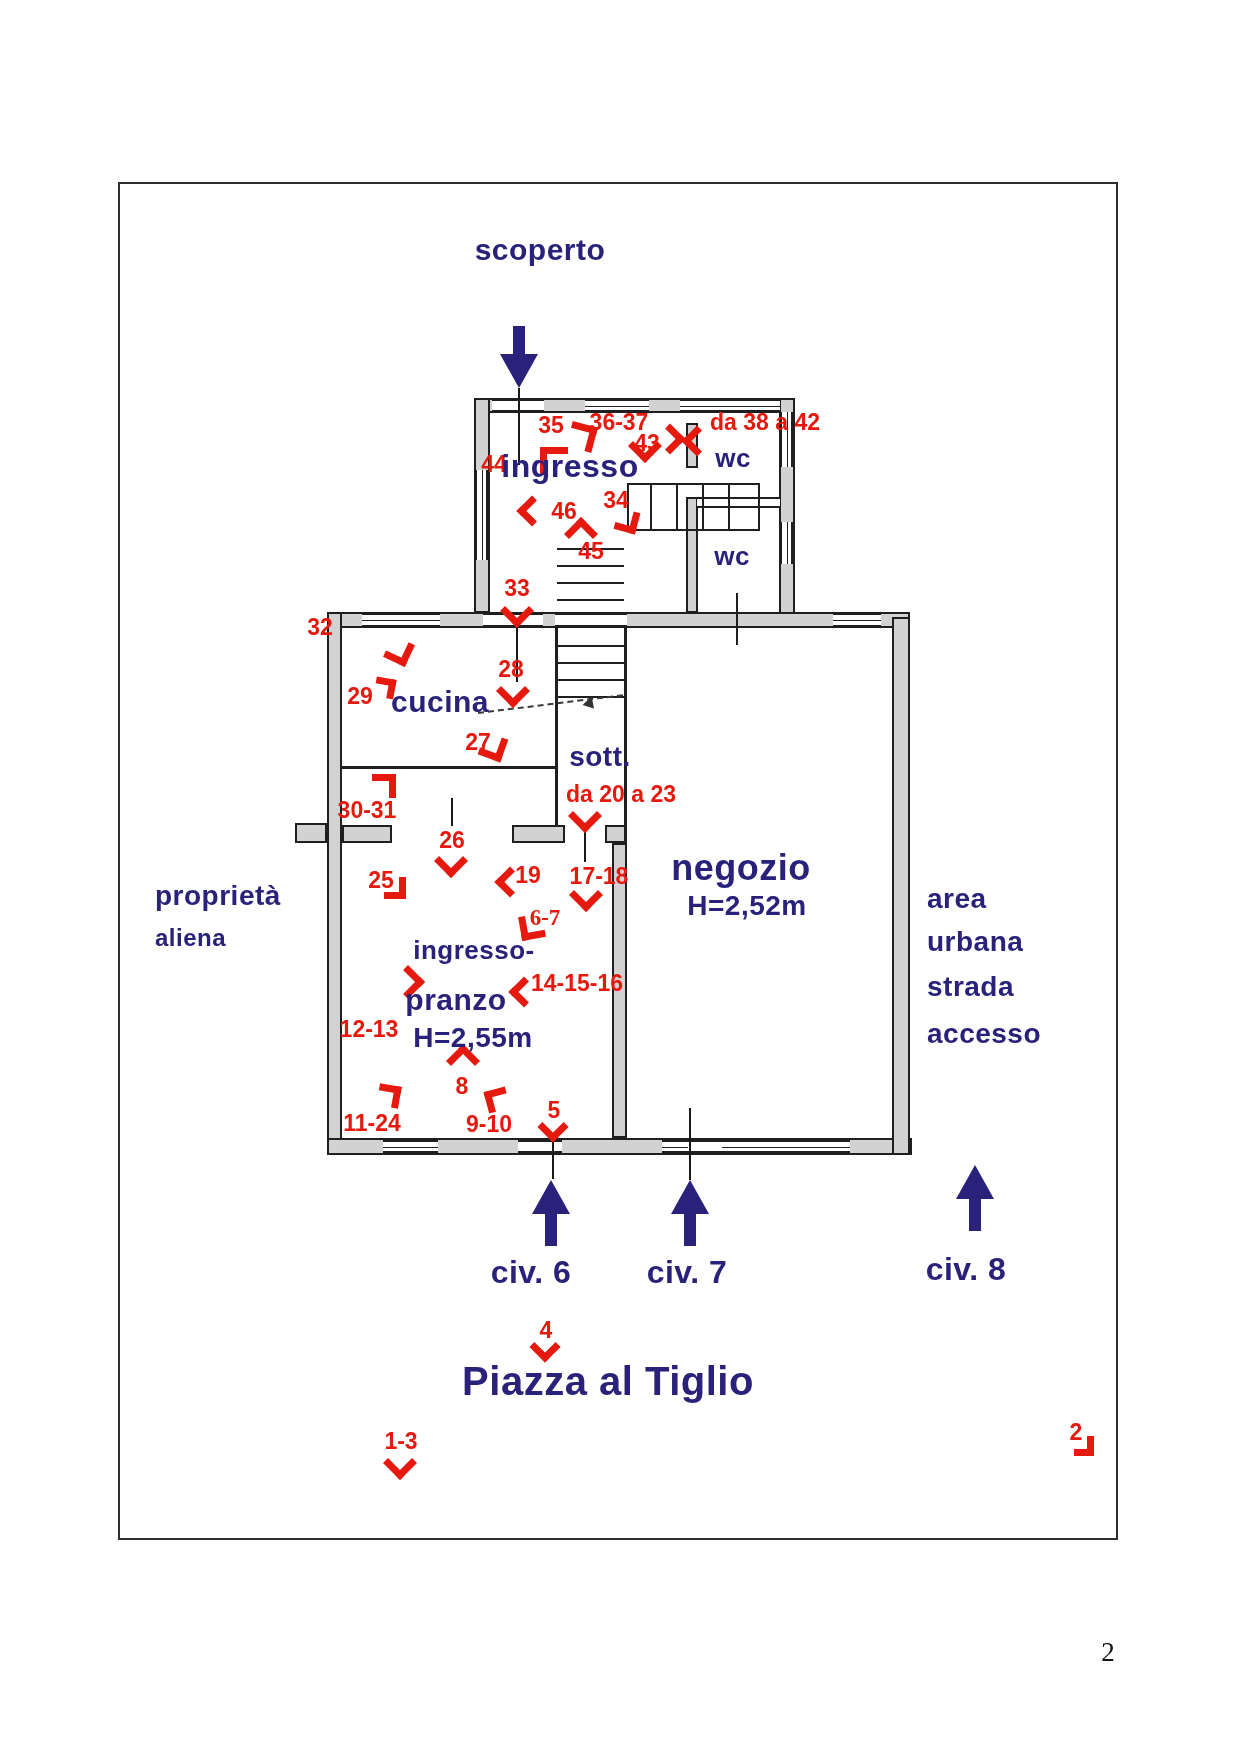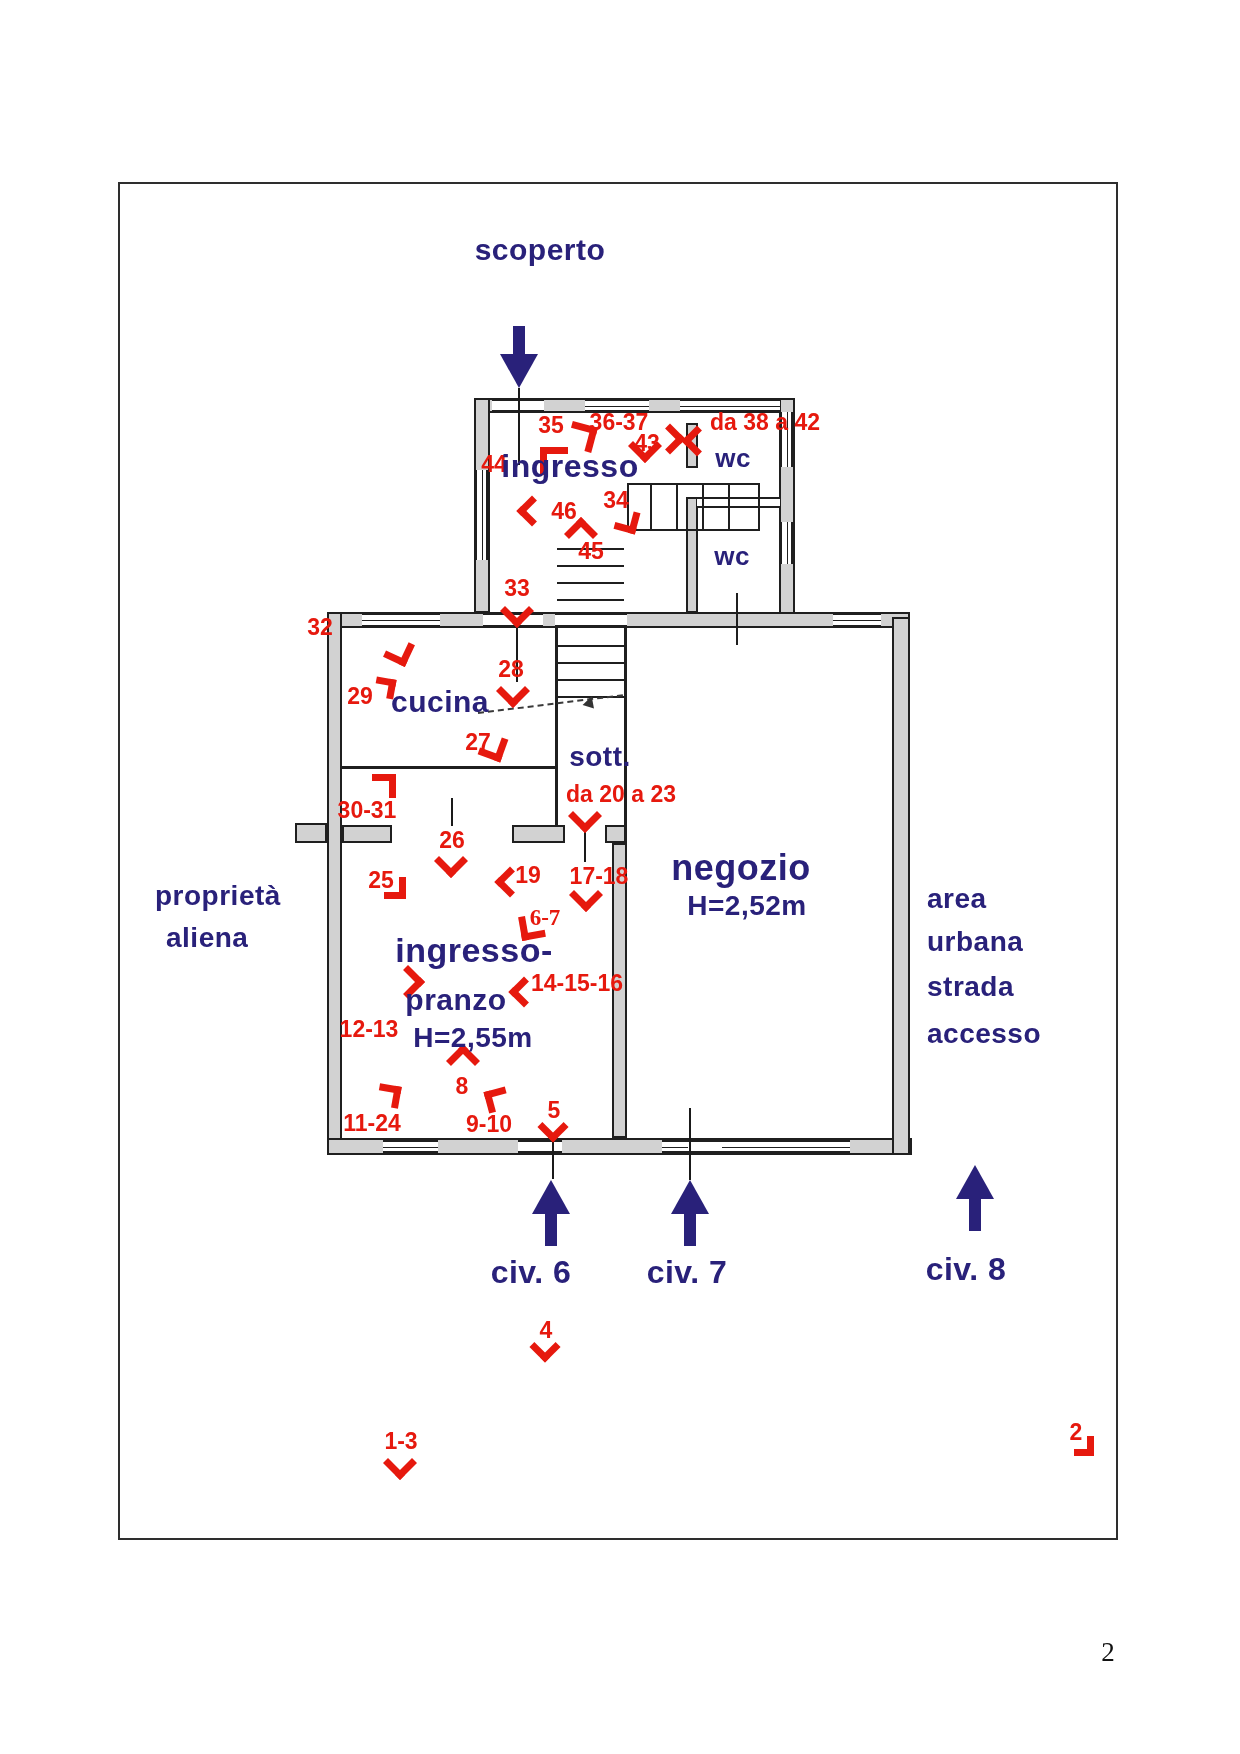--- a/index.html
+++ b/index.html
@@ -98,32 +98,33 @@
 
   <div id="pagenum" style="left:1108px;top:1652px;font-size:27px">2</div>
 <div class="lb" style="left: 540px; top: 250px; font-size: 30px;">scoperto</div>
     <div class="lb" style="left: 570px; top: 466px; font-size: 32px;">ingresso</div>
     <div class="lb" style="left: 733px; top: 458px; font-size: 26px;">wc</div>
     <div class="lb" style="left: 732px; top: 556px; font-size: 26px;">wc</div>
     <div class="lb" style="left: 440px; top: 702px; font-size: 30px;">cucina</div>
     <div class="lb" style="left: 600px; top: 757px; font-size: 28px;">sott.</div>
     <div class="lb" style="left: 741px; top: 868px; font-size: 36px;">negozio</div>
     <div class="lb" style="left: 747px; top: 906px; font-size: 28px;">H=2,52m</div>
-    <div class="lb" style="left: 474px; top: 950px; font-size: 34px;">ingresso-</div>
+    <div class="lb" style="left: 474px; top: 950px; font-size: 26px;">ingresso-</div>
     <div class="lb" style="left: 456px; top: 1000px; font-size: 30px;">pranzo</div>
     <div class="lb" style="left: 473px; top: 1038px; font-size: 28px;">H=2,55m</div>
     <div class="lb left" style="left: 155px; top: 896px; font-size: 28px;">proprietà</div>
-    <div class="lb left" style="left: 166px; top: 938px; font-size: 28px;">aliena</div>
+    <div class="lb left" style="left: 155px; top: 938px; font-size: 24px;">aliena</div>
     <div class="lb left" style="left: 927px; top: 899px; font-size: 28px;">area</div>
     <div class="lb left" style="left: 927px; top: 942px; font-size: 28px;">urbana</div>
     <div class="lb left" style="left: 927px; top: 987px; font-size: 28px;">strada</div>
     <div class="lb left" style="left: 927px; top: 1034px; font-size: 28px;">accesso</div>
     <div class="lb" style="left: 531px; top: 1272px; font-size: 32px;">civ. 6</div>
     <div class="lb" style="left: 687px; top: 1272px; font-size: 32px;">civ. 7</div>
     <div class="lb" style="left: 966px; top: 1269px; font-size: 32px;">civ. 8</div>
+    <div class="lb" style="left: 608px; top: 1381px; font-size: 40px;">Piazza al Tiglio</div>
     <div class="mk" style="left: 551px; top: 425px;">35</div>
     <div class="brk" style="left: 569px; top: 424px; width: 26px; height: 26px; border-width: 7px 7px 0px 0px; transform: rotate(15deg);"></div>
     <div class="mk" style="left: 619px; top: 403px; margin-top: 19px;">36-37</div>
     <div class="brk" style="left: 633px; top: 434px; width: 24px; height: 24px; border-width: 0px 7px 7px 0px; transform: rotate(45deg);"></div>
     <div class="mk" style="left: 647px; top: 443px;">43</div>
     <div class="brk" style="left: 659px; top: 428px; width: 22px; height: 22px; border-width: 7px 7px 0px 0px; transform: rotate(45deg);"></div>
     <div class="mk" style="left: 765px; top: 422px;">da 38 a 42</div>
     <div class="brk" style="left: 686px; top: 430px; width: 22px; height: 22px; border-width: 0px 0px 7px 7px; transform: rotate(45deg);"></div>
     <div class="mk" style="left: 494px; top: 464px;">44</div>
     <div class="brk" style="left: 540px; top: 447px; width: 28px; height: 28px; border-width: 7px 0px 0px 7px; transform: rotate(0deg);"></div>

